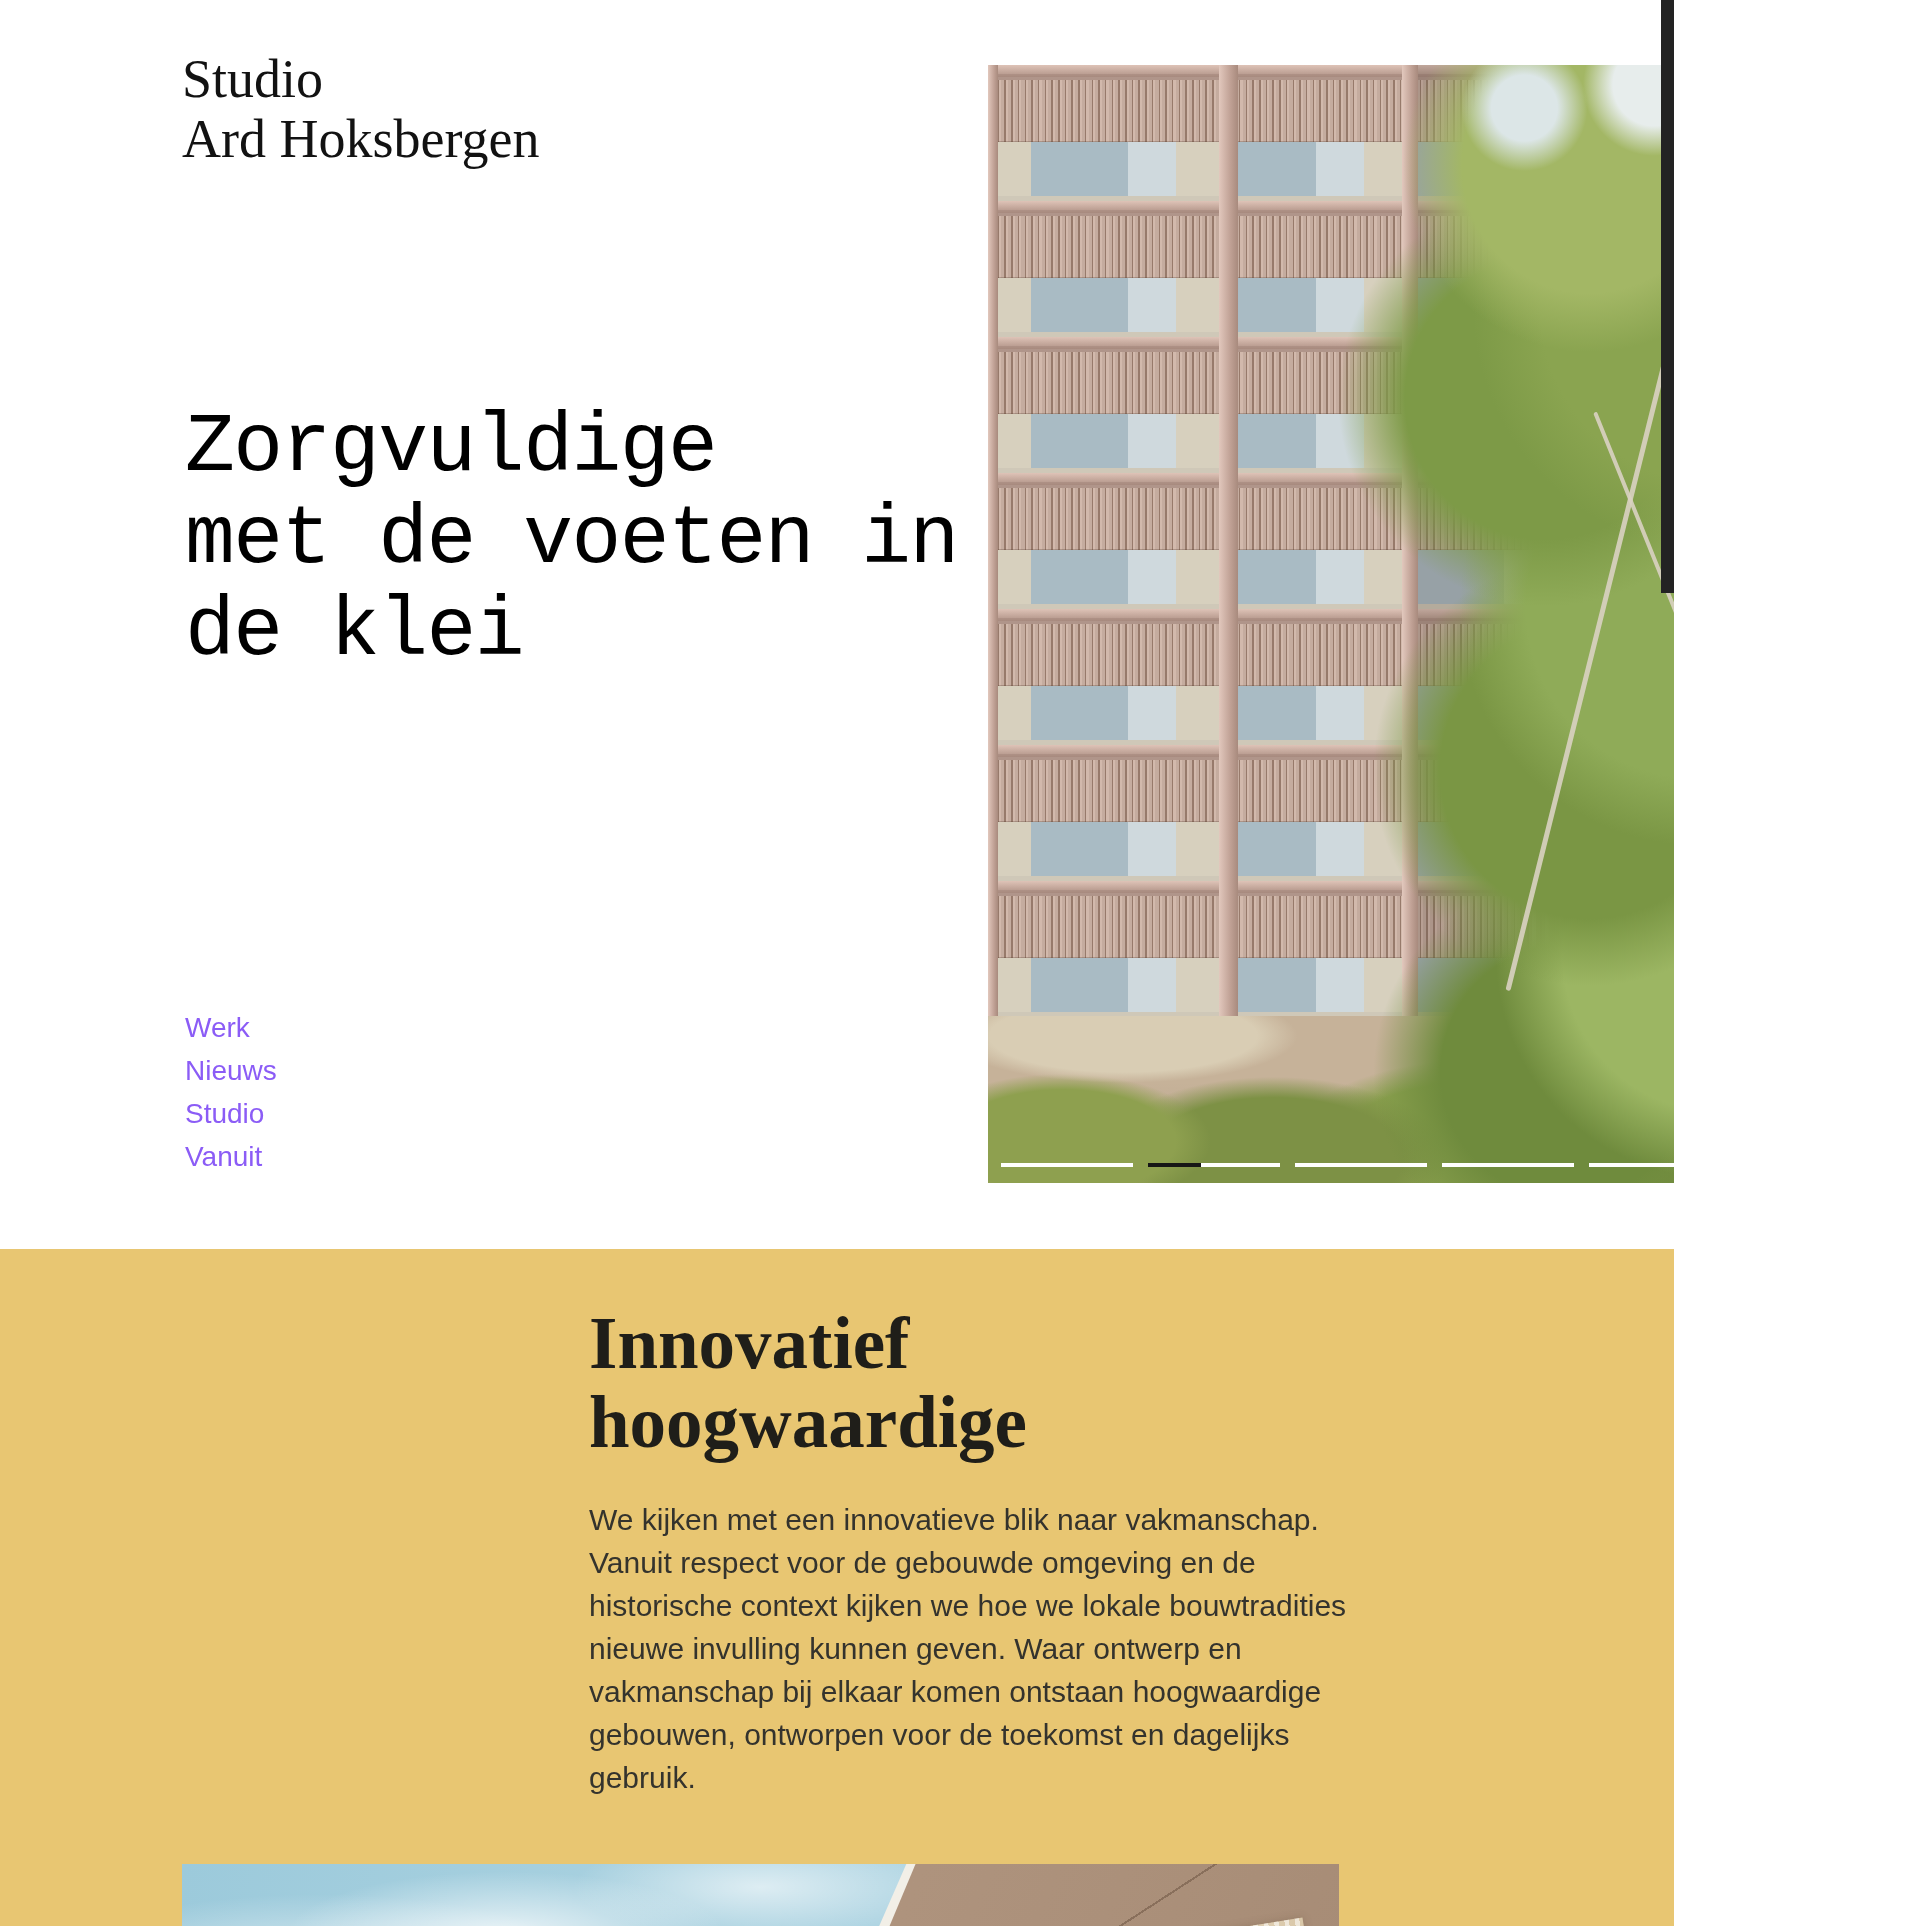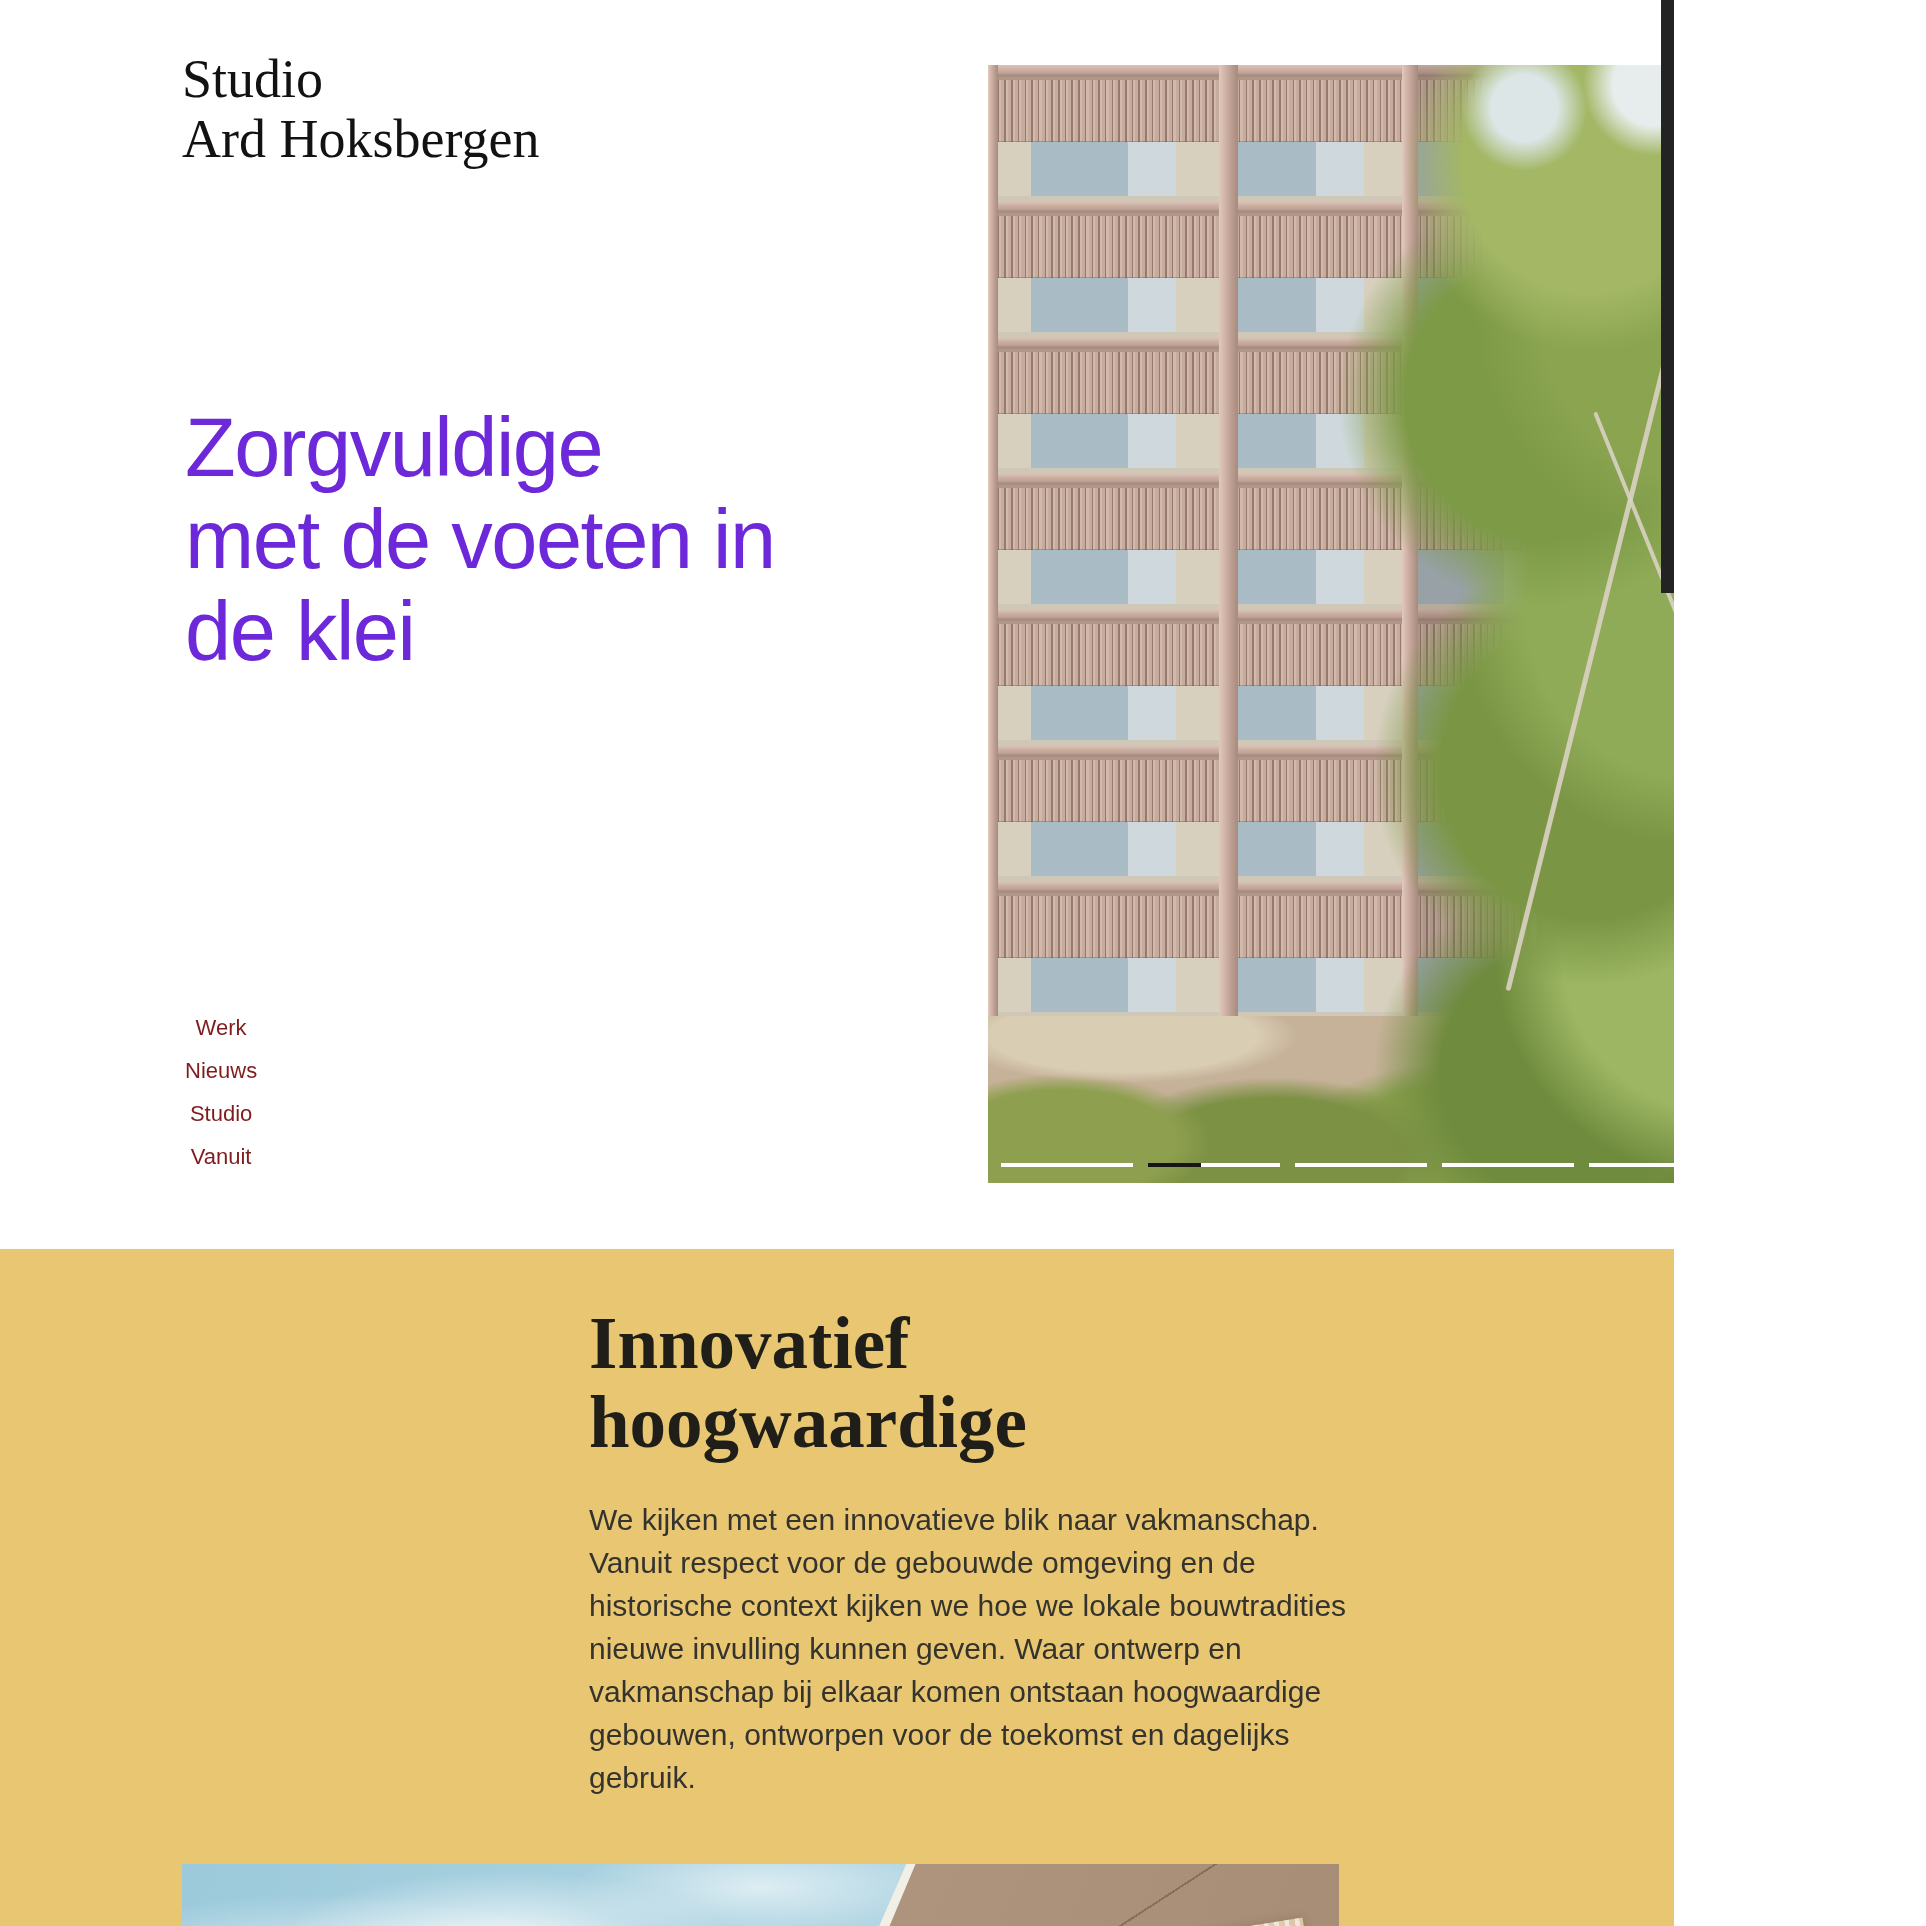--- a/index.html
+++ b/index.html
@@ -25,28 +25,28 @@
     position:absolute;left:182px;top:49px;
     font-family:"Liberation Serif", serif;
     font-size:54px;line-height:60px;color:#121212;
     letter-spacing:0;cursor:pointer;
   }
 
   
   .hero-heading{
     position:absolute;left:185px;top:402px;
     font-size:83px;line-height:92px;font-weight:400;
-    color:#6d28d9;letter-spacing:-1.5px;
+    color:#000000;letter-spacing:-1.5px;font-family:Liberation Mono, monospace;
   }
 
   
   .main-nav{position:absolute;left:185px;top:1006px;}
   .main-nav a{
-    display:block;font-size:22px;line-height:43px;color:#7f1d1d;
-    text-decoration:none;cursor:pointer;text-align:center;
+    display:block;font-size:28px;line-height:43px;color:#8b5cf6;
+    text-decoration:none;cursor:pointer;
   }
 
   
   .hero-photo{
     position:absolute;left:988px;top:65px;width:752px;height:1118px;
     overflow:hidden;background:#cfc8b8;
   }
   .facade{position:absolute;inset:0;}
   .floor{height:136px;position:relative;}
   .beam{

